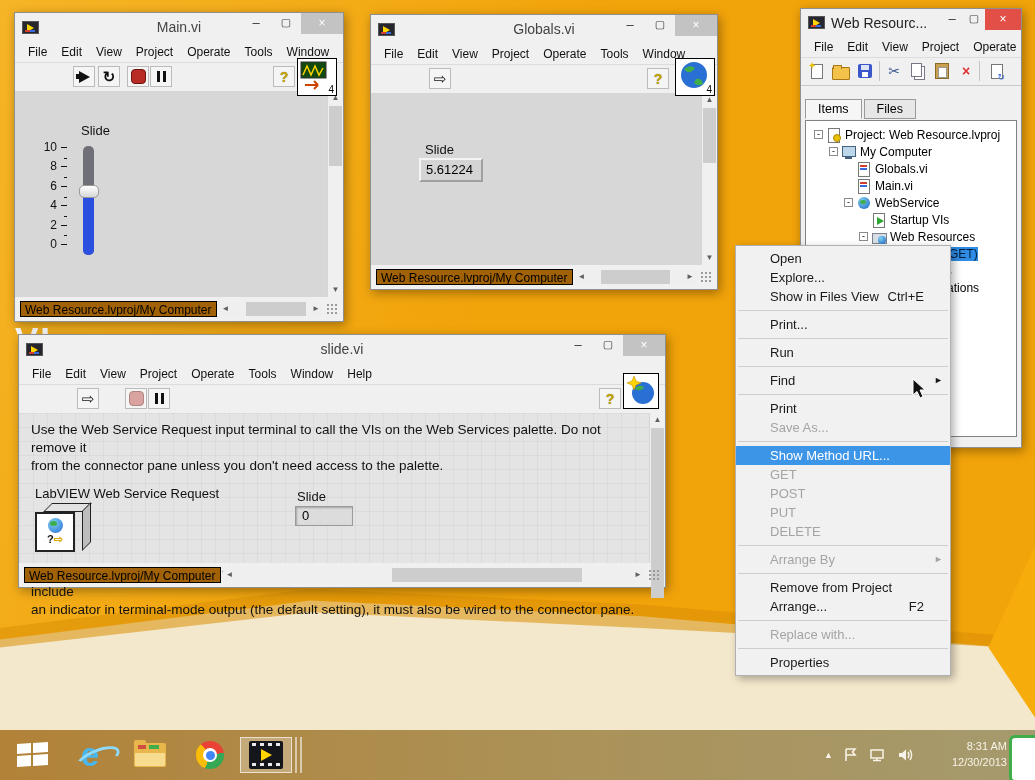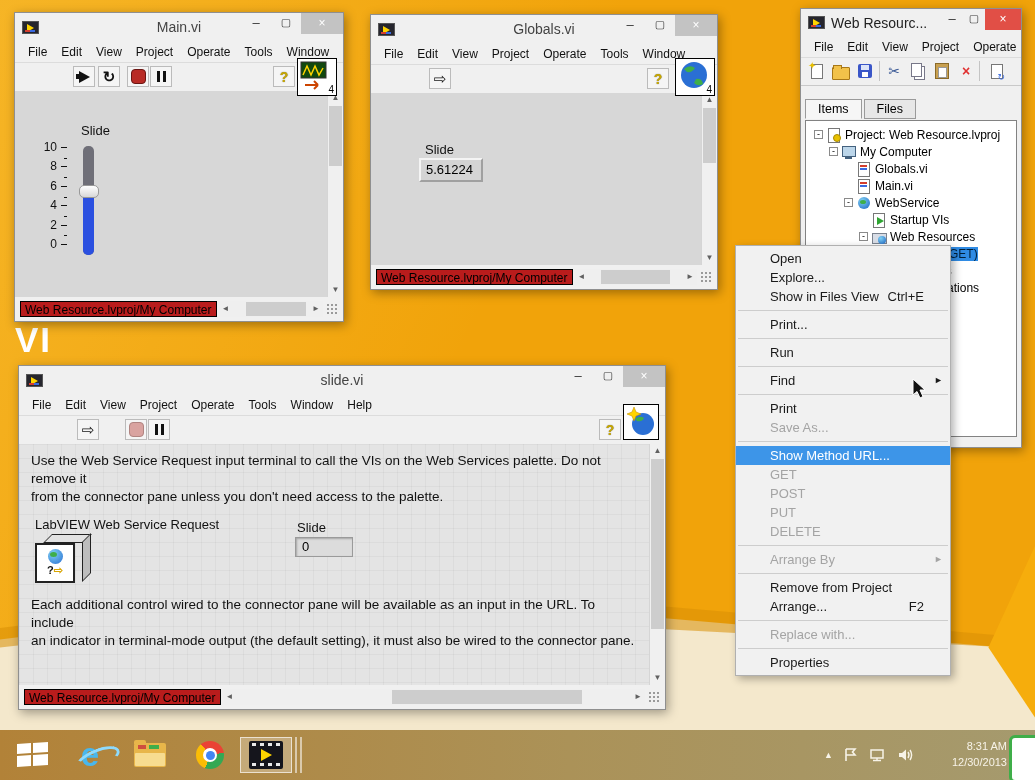--- a/index.html
+++ b/index.html
@@ -48,21 +48,21 @@
 
   .panel{position:absolute;background:#d7d7d7;}
   .panel.grid{background-color:#e4e4e4;
     background-image:linear-gradient(rgba(0,0,0,.035) 1px,transparent 1px),
                      linear-gradient(90deg,rgba(0,0,0,.035) 1px,transparent 1px);
     background-size:14px 14px;}
   .vscroll{position:absolute;top:0;bottom:0;right:0;width:15px;background:#f0f0f0;border-left:1px solid #d5d5d5;}
   .sarrow{position:absolute;left:0;width:15px;height:14px;text-align:center;font-size:8px;line-height:14px;color:#606060;}
   .vthumb{position:absolute;left:1px;width:13px;background:#cdcdcd;}
   .bottombar{position:absolute;left:5px;right:5px;bottom:3px;height:18px;display:flex;align-items:center;}
-  .pathbox{border:1px solid #000;background:#b91c1c;font-size:12px;height:16px;line-height:16px;
+  .pathbox{border:1px solid #000;background:#a16207;font-size:12px;height:16px;line-height:16px;
            padding:0 4px;white-space:nowrap;box-sizing:border-box;}
   .hscroll{flex:1;height:16px;background:#efefef;margin-left:2px;position:relative;}
   .harrow{position:absolute;top:0;width:14px;height:16px;text-align:center;font-size:8px;line-height:16px;color:#606060;}
   .hthumb{position:absolute;top:1px;height:14px;background:#cdcdcd;}
   .grip{width:12px;height:12px;margin-left:3px;
         background:radial-gradient(#9a9a9a 1px,transparent 1.2px);background-size:4px 4px;}
 
   
   .lv-icon{width:17px;height:13px;background:#26262e;border:1px solid #555;position:relative;box-sizing:border-box;}
   .lv-icon::before{content:"";position:absolute;left:4px;top:2px;width:0;height:0;
@@ -329,21 +329,21 @@
     <span class="pathbox">Web Resource.lvproj/My Computer</span>
     <span class="hscroll">
       <span class="harrow" style="left:0">◄</span>
       <span class="hthumb" style="left:22%;right:22%"></span>
       <span class="harrow" style="right:0">►</span>
     </span>
     <span class="grip"></span>
   </div>
 </div>
 
-<div class="window" style="left:18px;top:365px;width:648px;height:345px;z-index:6">
+<div class="window" style="left:18px;top:334px;width:648px;height:254px;z-index:6">
   <div class="titlebar">
     <span class="lv-icon tb-icon"></span>
     <span class="tb-title">slide.vi</span>
     <span class="tb-btns">
       <span class="wbtn">–</span>
       <span class="wbtn max">▢</span>
       <span class="wbtn close">×</span>
     </span>
   </div>
   <div class="menubar">

